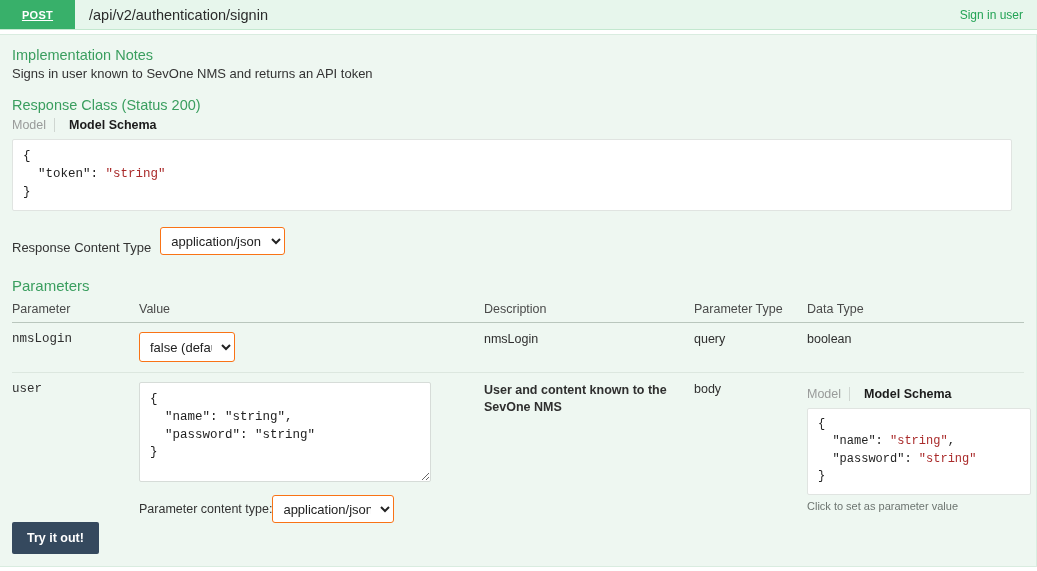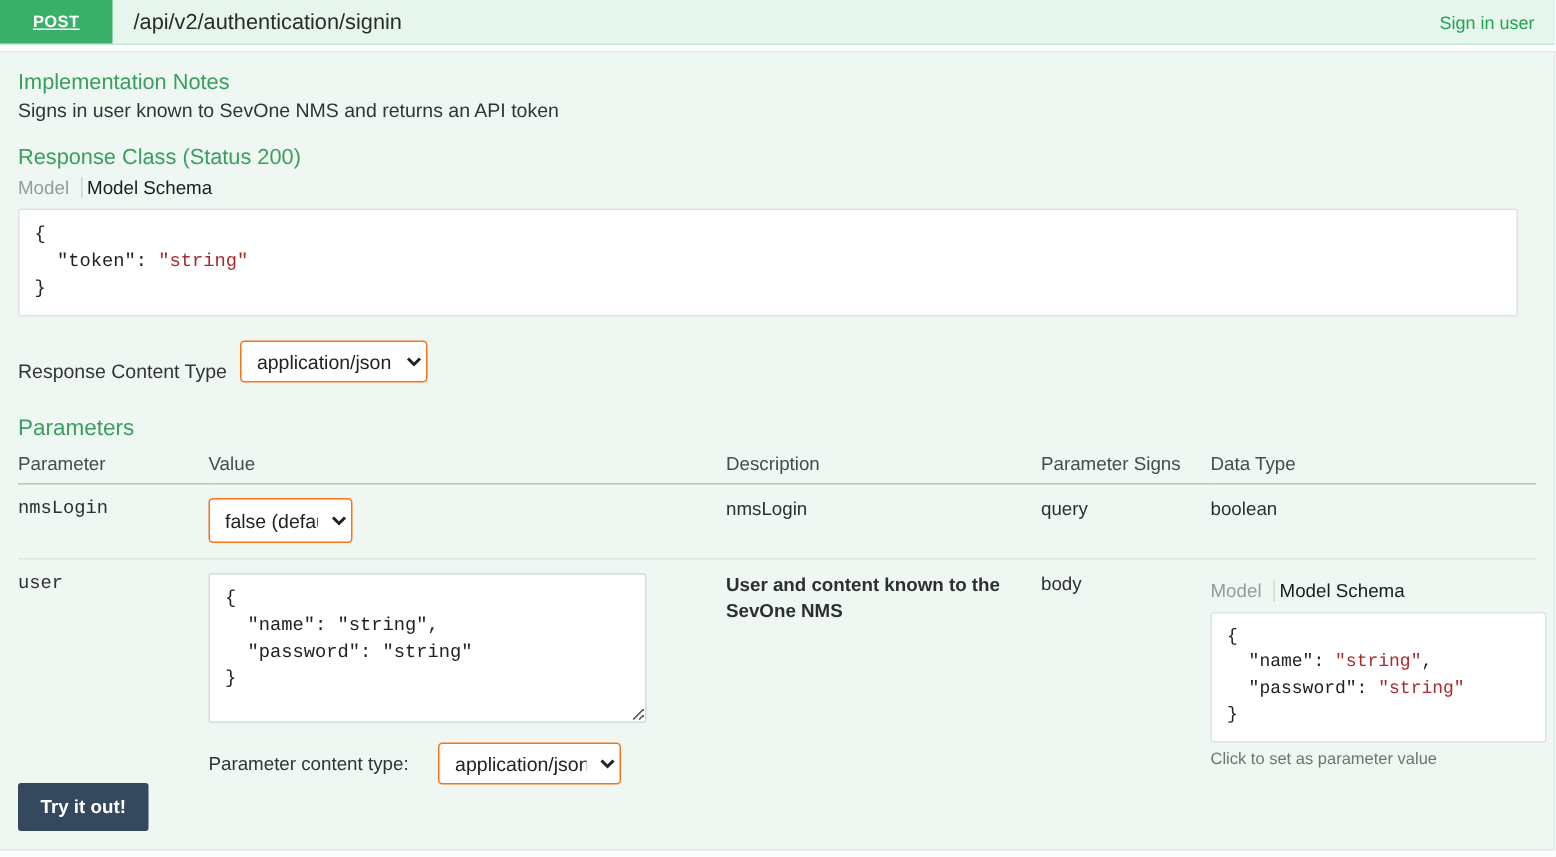--- a/index.html
+++ b/index.html
@@ -81,23 +81,23 @@
     display: flex;
     align-items: flex-end;
     margin: 5px 0 7px 0;
     font-size: 12.5px;
   }
   .schema-tabs .tab {
     padding-right: 8px;
     color: #999b9a;
   }
   .schema-tabs .tab.active {
-    padding-left: 3px;
+    padding-left: 14px;
     color: #1b1b1b;
-    font-weight: normal;
+    font-weight: bold;
     border-left: 1px solid #cfd6d1;
   }
 
   
   .code-box {
     background: #ffffff;
     border: 1px solid #e0e4e1;
     border-radius: 2px;
     padding: 8px 10px 9px 10px;
     font-family: "Liberation Mono", monospace;
@@ -185,21 +185,21 @@
     line-height: 1.42;
     color: #222;
     resize: both;
     outline: none;
   }
   .pct-row {
     display: flex;
     align-items: center;
     margin-top: 10px;
   }
-  .pct-label { font-size: 12.5px; color: #333; margin-right: 20px; }
+  .pct-label { font-size: 12.5px; color: #333; margin-right: 0; }
 
   .schema-mini {
     background: #fff;
     border: 1px solid #e0e4e1;
     border-radius: 2px;
     padding: 7px 10px 8px 10px;
     font-family: "Liberation Mono", monospace;
     font-size: 12px;
     line-height: 1.45;
     color: #222;
@@ -264,21 +264,21 @@
     </div>
 
     <h4 class="params-title">Parameters</h4>
 
     <table class="params">
       <thead>
         <tr>
           <th class="col-param">Parameter</th>
           <th class="col-value">Value</th>
           <th class="col-desc">Description</th>
-          <th class="col-ptype">Parameter Signs</th>
+          <th class="col-ptype">Parameter Type</th>
           <th class="col-dtype">Data Type</th>
         </tr>
       </thead>
       <tbody>
 
         <tr>
           <td class="p-name">nmsLogin</td>
           <td>
             <select class="bool">
               <option>false (default)</option>

